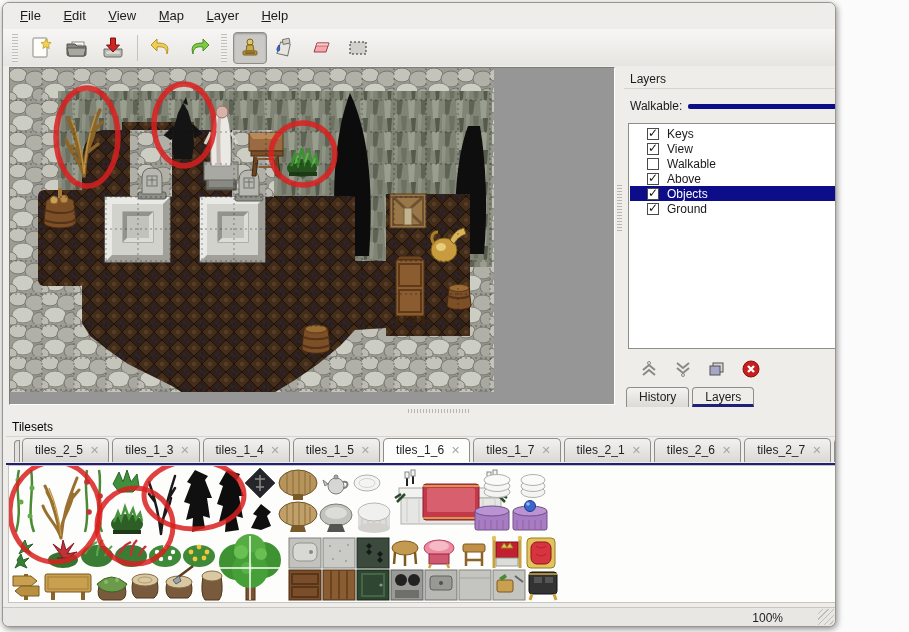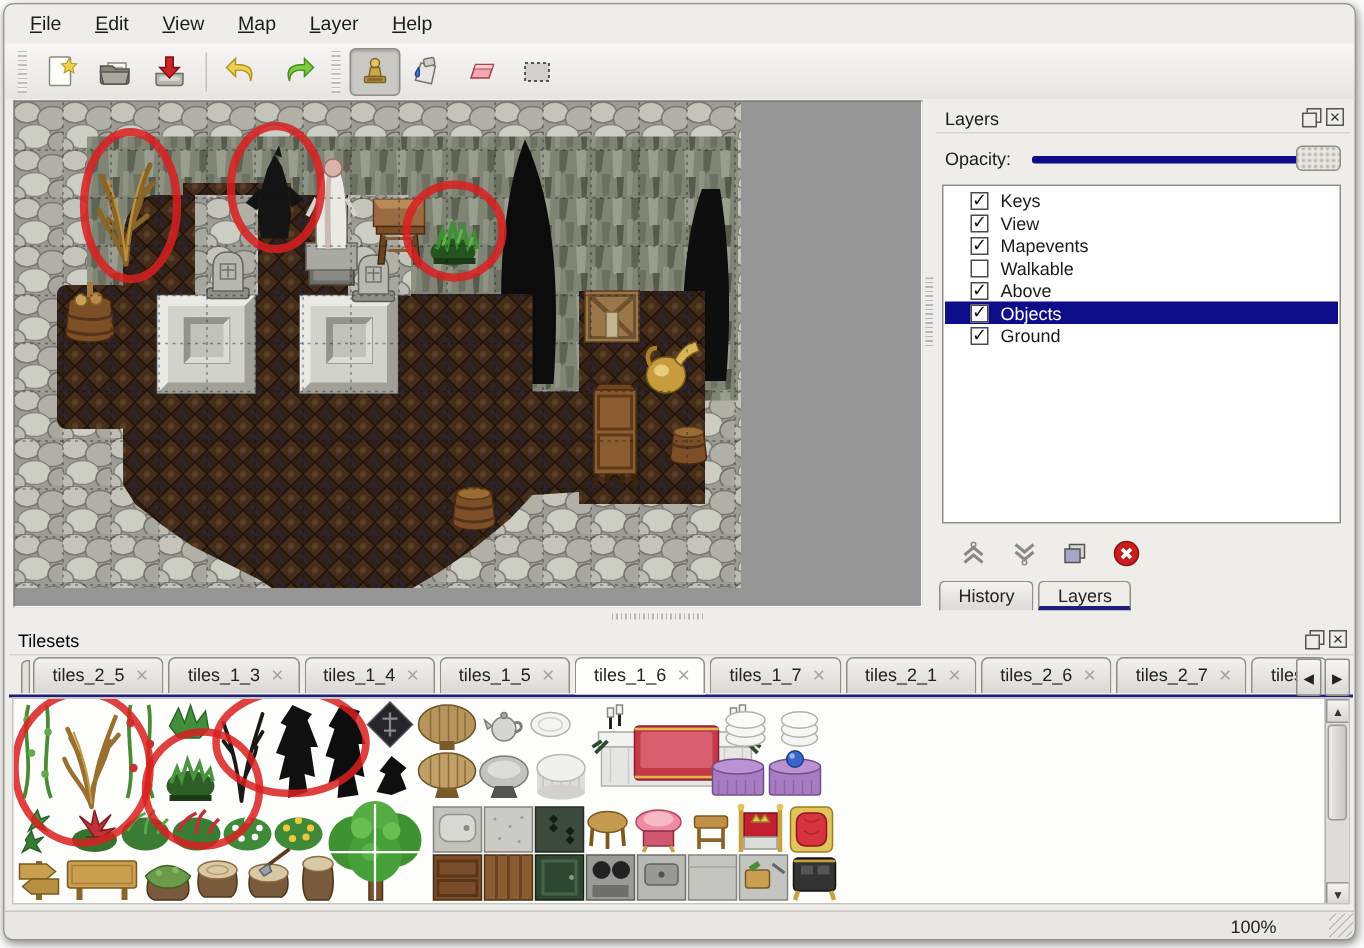--- a/index.html
+++ b/index.html
@@ -1,18 +1,18 @@
 <!DOCTYPE html>
 <html><head>
 <meta charset="utf-8">
 <style>
   html,body{margin:0;padding:0;width:909px;height:632px;background:#fbfbfb;overflow:hidden;
     font-family:"Liberation Sans","DejaVu Sans",sans-serif;-webkit-font-smoothing:antialiased;}
   *{box-sizing:border-box;}
-  #window{position:absolute;left:2px;top:2px;width:902px;height:625px;background:#eeedea;
+  #window{position:absolute;left:2px;top:2px;width:834px;height:625px;background:#eeedea;
     border:1px solid #98968f;border-radius:7px;box-shadow:1px 2px 6px rgba(0,0,0,.45);overflow:hidden;}
   
   .menubar{position:absolute;left:0;top:0;width:100%;height:26px;padding-left:8px;background:#eeedea;}
   .menu-item{display:inline-block;padding:5px 9px 3px 9px;font-size:13px;color:#1c1c1c;cursor:default;}
   .menu-item::first-letter{text-decoration:underline;}
   
   .toolbar{position:absolute;left:0;top:26px;width:100%;height:37px;
     background:linear-gradient(#f7f6f4,#e7e5e2);display:flex;align-items:center;padding-left:4px;}
   .tb-handle{width:6px;height:28px;margin:0 5px;
     background:repeating-linear-gradient(180deg,#c0beba 0 1px,#f2f1ee 1px 3px);}
@@ -345,38 +345,34 @@
 
   <div class="layers-panel">
     <div class="panel-head">
       <span class="panel-title">Layers</span>
       <span class="panel-icons">
         <span class="icon-float"></span>
         <span class="icon-close">✕</span>
       </span>
     </div>
     <div class="opacity-row">
-      <span class="opacity-label">Opacity:</span>
+      <span class="opacity-label">Walkable:</span>
       <div class="slider">
         <div class="track"></div>
         <div class="thumb"></div>
       </div>
     </div>
     <div class="layer-list">
       <div class="layer-row checked">
         <span class="cbx"></span>
           <span class="layer-name">Keys</span>
         </div>
       <div class="layer-row checked">
         <span class="cbx"></span>
           <span class="layer-name">View</span>
-        </div>
-      <div class="layer-row checked">
-        <span class="cbx"></span>
-          <span class="layer-name">Mapevents</span>
         </div>
       <div class="layer-row">
         <span class="cbx"></span>
           <span class="layer-name">Walkable</span>
         </div>
       <div class="layer-row checked">
         <span class="cbx"></span>
           <span class="layer-name">Above</span>
         </div>
       <div class="layer-row checked selected">

